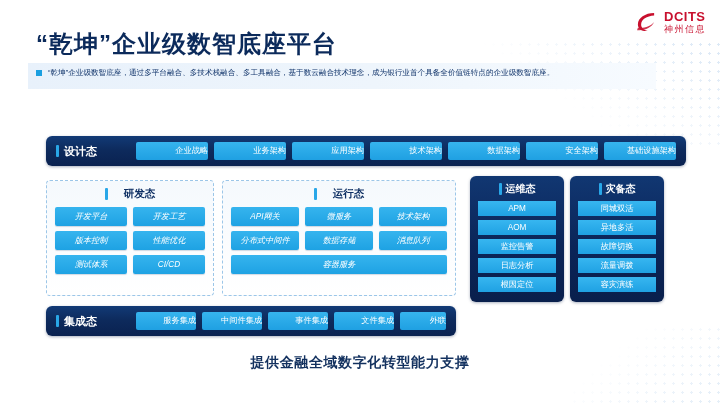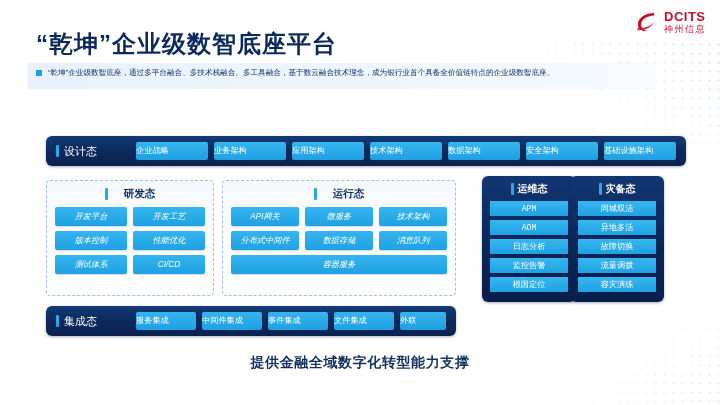--- a/index.html
+++ b/index.html
@@ -65,26 +65,26 @@
     border-radius:6px;
     box-shadow:0 1px 3px rgba(10,30,70,.35);
     display:flex;align-items:center;
   }
   .band.wide{width:640px;}
   .band-label{
     display:flex;align-items:center;gap:5px;
     width:80px;flex:0 0 auto;padding-left:10px;
   }
   .accent{width:3px;height:12px;background:#29a7e8;flex:0 0 auto;border-radius:1px;}
-  .band-label-text{font-size:11px;font-weight:normal;color:#ffffff;white-space:nowrap;}
+  .band-label-text{font-size:11px;font-weight:bold;color:#ffffff;white-space:nowrap;}
   .band-chips{display:flex;align-items:center;gap:6px;flex:1;}
   .chip{
     background:linear-gradient(180deg,#36b4ee 0%, #1fa0e2 100%);
     color:#ffffff;font-size:8.2px;
-    height:18px;line-height:18px;text-align:left;
+    height:18px;line-height:18px;text-align:right;
     border-radius:2px;white-space:nowrap;flex:1;
     box-shadow:0 1px 1px rgba(0,40,90,.25);
   }
   .chip.narrow{flex:0 0 46px;}
 
   
   .panel{
     position:absolute;top:44px;height:116px;
     background:linear-gradient(180deg,#f5f9fd 0%,#ffffff 100%);
     border:1px dashed #9cc6e8;border-radius:4px;
@@ -207,30 +207,30 @@
           <div class="cell">分布式中间件</div>
           <div class="cell">数据存储</div>
           <div class="cell">消息队列</div>
         </div>
         <div class="grow">
           <div class="cell">容器服务</div>
         </div>
       </div>
     </div>
 
-    <div class="vpanel" style="left:436px;font-family:Liberation Mono, monospace;">
+    <div class="vpanel" style="left:424px;">
       <div class="vpanel-title">
         <span class="accent"></span>
         <span class="vpanel-title-text">运维态</span>
       </div>
       <div class="vlist">
         <div class="vcell">APM</div>
         <div class="vcell">AOM</div>
+        <div class="vcell">监控告警</div>
         <div class="vcell">日志分析</div>
-        <div class="vcell">监控告警</div>
         <div class="vcell">根因定位</div>
       </div>
     </div>
 
     <div class="vpanel" style="left:524px;">
       <div class="vpanel-title">
         <span class="accent"></span>
         <span class="vpanel-title-text">灾备态</span>
       </div>
       <div class="vlist">

